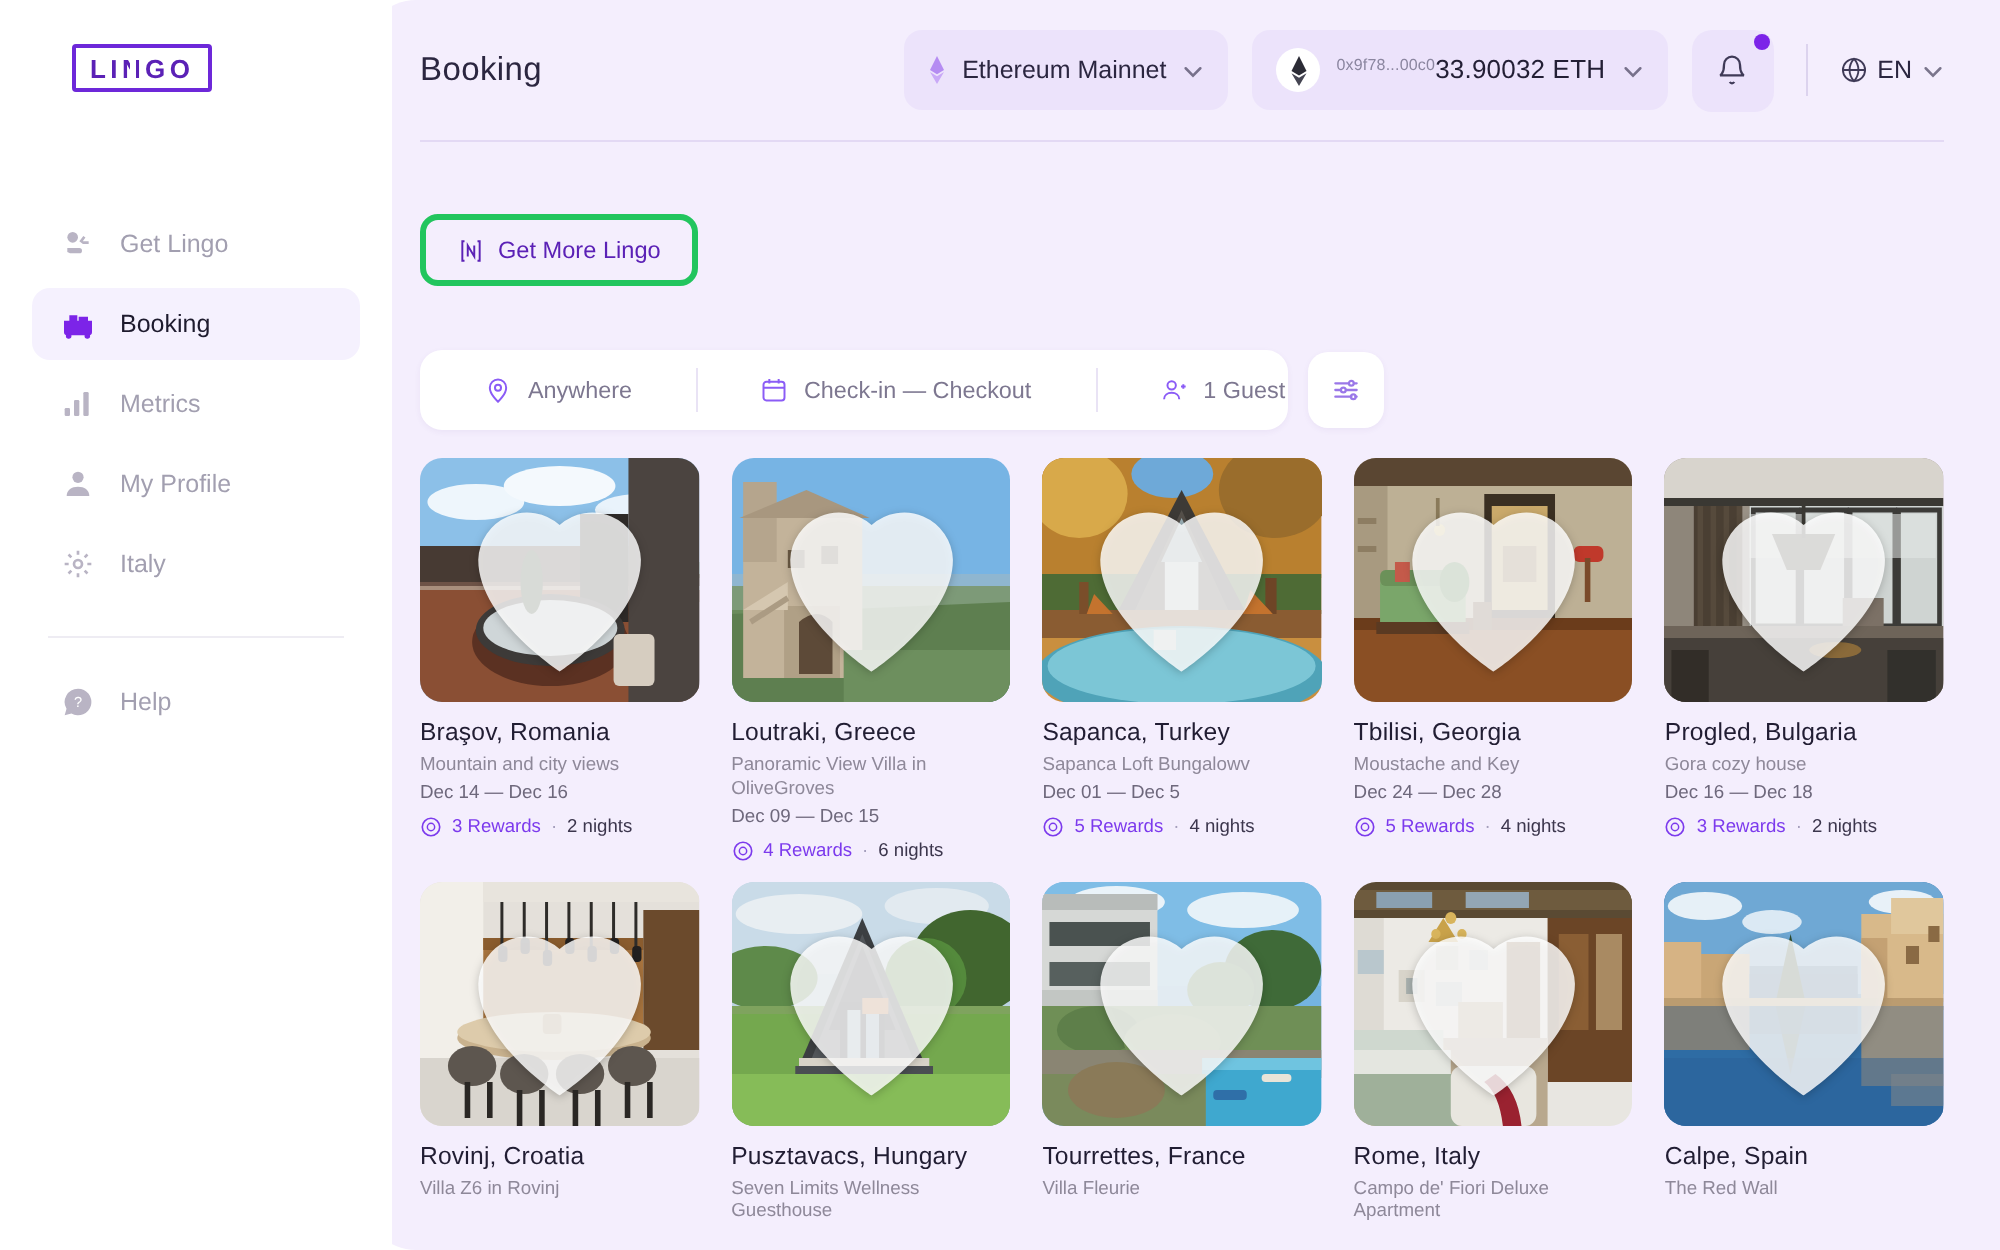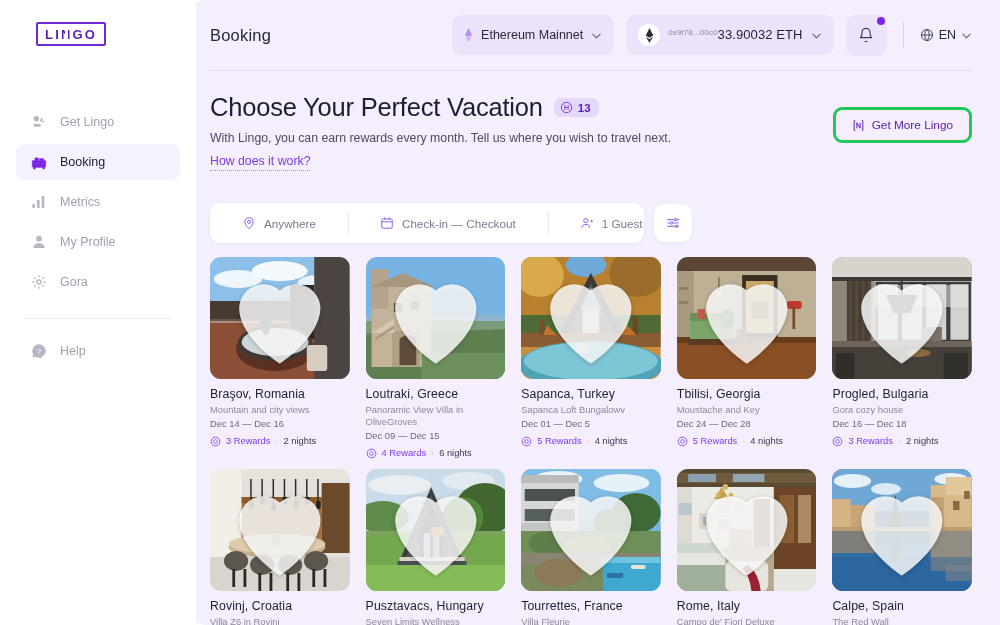--- a/index.html
+++ b/index.html
@@ -203,21 +203,21 @@
         <span>My Profile</span>
       </div>
 
       <div class="nav-item">
         <span class="ico">
           <svg viewBox="0 0 24 24" fill="none" stroke="#b9b4c4" stroke-width="2">
               <circle cx="12" cy="12" r="3"></circle>
               <path d="M12 2v3M12 19v3M2 12h3M19 12h3M4.9 4.9l2.1 2.1M17 17l2.1 2.1M19.1 4.9 17 7M7 17l-2.1 2.1"></path>
             </svg>
         </span>
-        <span>Gora</span>
+        <span>Italy</span>
       </div>
 
       <div class="nav-sep"></div>
 
       <div class="nav-item">
         <span class="ico">
           <svg viewBox="0 0 24 24" fill="#b9b4c4">
               <path d="M12 2a10 10 0 0 0-8.6 15.1L2 22l5.1-1.3A10 10 0 1 0 12 2z"></path>
               <text x="12" y="16" font-size="11" fill="#ffffff" text-anchor="middle" font-family="Liberation Sans">?</text>
             </svg>
@@ -277,34 +277,20 @@
         <span class="lang-label">EN</span>
         <svg class="chev" viewBox="0 0 12 12">
             <path d="M2 4.5 6 8.5 10 4.5" fill="none" stroke="#3a3550" stroke-width="1.4" stroke-linecap="round"></path>
           </svg>
       </div>
     </div>
 
     <div class="hrule"></div>
 
     <div class="hero">
-      <div class="hero-left">
-        <div class="hero-title-row">
-          <h1 class="hero-title">Choose Your Perfect Vacation</h1>
-          <div class="token-badge">
-            <svg width="13" height="13" viewBox="0 0 24 24">
-              <circle cx="12" cy="12" r="9.5" fill="none" stroke="#7c3aed" stroke-width="1.8"></circle>
-              <path d="M9 8v8M15 8v8M9 12h6" stroke="#7c3aed" stroke-width="1.6" fill="none" stroke-linecap="round"></path>
-            </svg>
-            <span class="cnt">13</span>
-          </div>
-        </div>
-        <p class="hero-sub">With Lingo, you can earn rewards every month. Tell us where you wish to travel next.</p>
-        <a class="hero-link">How does it work?</a>
-      </div>
       <button class="btn-outline">
         <svg width="13" height="13" viewBox="0 0 24 24" fill="none" stroke="#5b21b6" stroke-width="1.8">
           <path d="M6 3H4v18h2M18 3h2v18h-2"></path>
             <path d="M9 17V7l6 10V7"></path>
         </svg>
         <span>Get More Lingo</span>
       </button>
     </div>
 
     <div class="search-zone">

